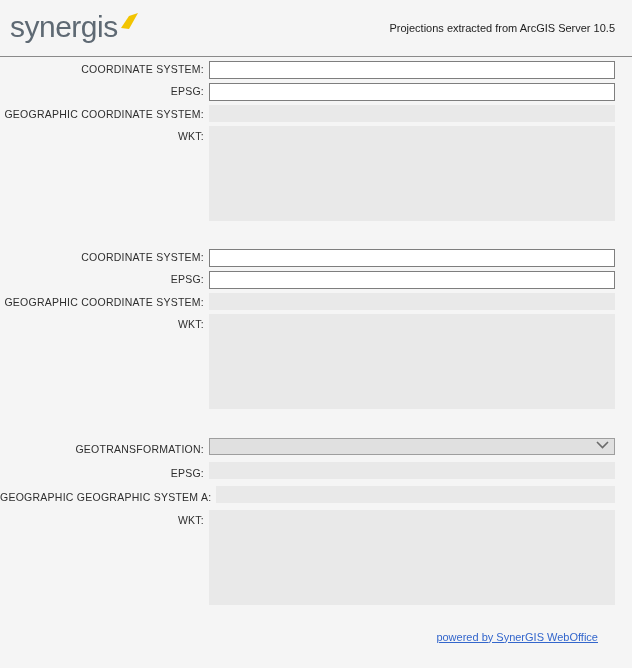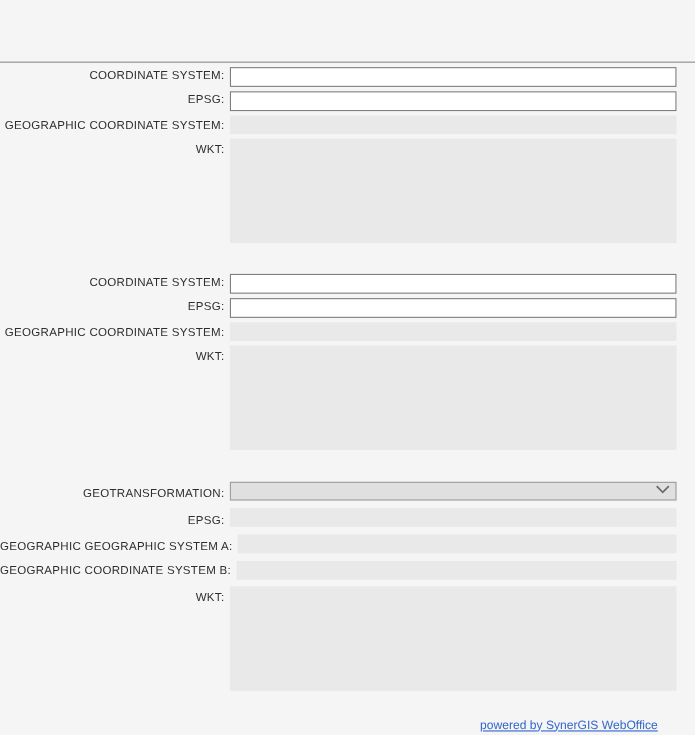--- a/index.html
+++ b/index.html
@@ -105,21 +105,28 @@
     color: #3366cc;
     cursor: pointer;
   }
 </style>
 </head>
 <body>
 
 <div class="page">
 
   <div class="header">
+    <div class="logo">
+      <span class="logo-text">synergis</span>
+      <svg class="logo-leaf" width="19" height="17" viewBox="0 0 19 17">
+        <polygon points="1,15 9,3 18,0 9,16" fill="#f2c400"></polygon>
+      </svg>
+    </div>
     <div class="titles">
+      <div class="page-subtitle">Projections extracted from ArcGIS Server 10.5</div>
     </div>
   </div>
 
   <div class="main">
 
     <div class="section section-gap">
       <div class="row gap3">
         <div class="row-label">COORDINATE SYSTEM:</div>
         <div class="row-control">
           <input class="text-input" type="text" value="" style="">
@@ -191,26 +198,20 @@
         <div class="row-control">
           <div class="readonly-box"></div>
         </div>
       </div>
       <div class="row gap7">
         <div class="row-label">GEOGRAPHIC GEOGRAPHIC SYSTEM A:</div>
         <div class="row-control">
           <div class="readonly-box"></div>
         </div>
       </div>
-      <div class="row gap6">
-        <div class="row-label">GEOGRAPHIC COORDINATE SYSTEM B:</div>
-        <div class="row-control">
-          <div class="readonly-box"></div>
-        </div>
-      </div>
       <div class="row wkt-row">
         <div class="row-label">WKT:</div>
         <div class="row-control">
           <div class="readonly-box multiline"></div>
         </div>
       </div>
     </div>
 
     <div class="footer">
       <a class="powered-link" href="#">powered by SynerGIS WebOffice</a>

